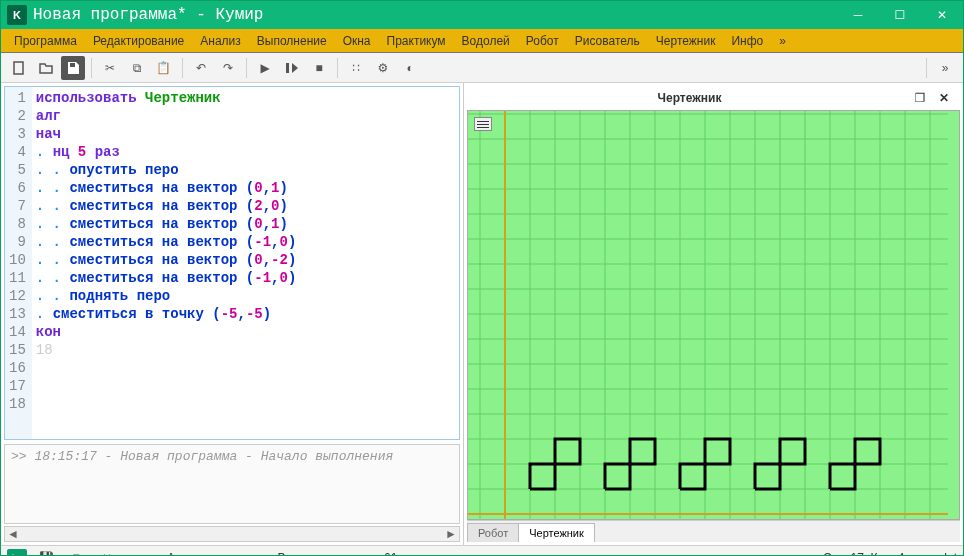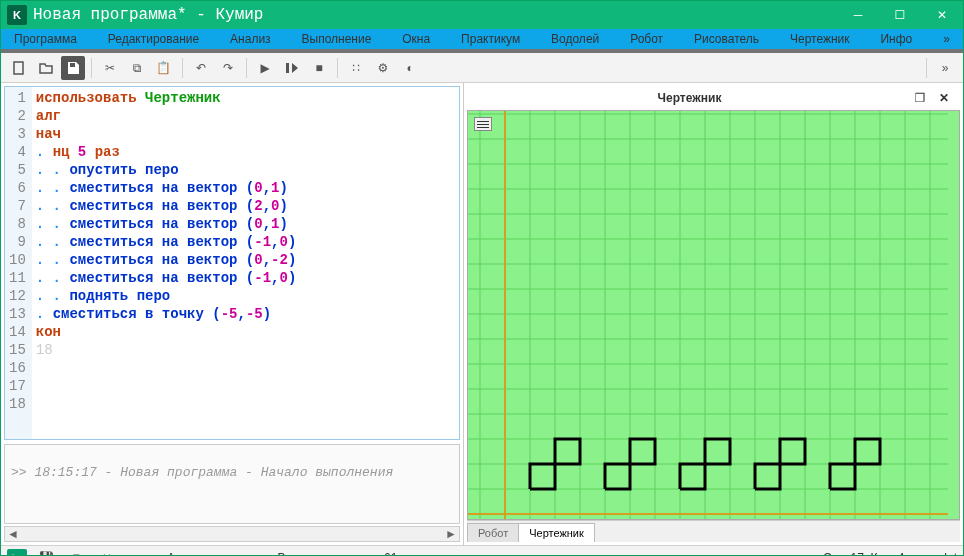--- a/index.html
+++ b/index.html
@@ -1,40 +1,40 @@
 <!DOCTYPE html>
 <html><head>
 <meta charset="utf-8">
 <style>
 *{box-sizing:border-box;margin:0;padding:0;}
 body{font-family:Tahoma,Verdana,sans-serif;font-size:12px;background:#fff;width:964px;height:556px;overflow:hidden;border:1px solid #08a060;}
 .title-bar{height:28px;background:#0FB77A;display:flex;align-items:center;color:#fff;}
 .app-icon{width:20px;height:20px;background:#064;color:#fff;display:flex;align-items:center;justify-content:center;margin:0 6px;font-weight:bold;border-radius:2px;font-size:11px;}
 .title-text{flex:1;font-size:16px;font-family:Liberation Mono, monospace;}
 .win-ctrl{width:42px;height:28px;display:flex;align-items:center;justify-content:center;color:#fff;}
-.menu-bar{height:24px;background:#0ea5e9;display:flex;align-items:center;padding:0 6px;gap:2px;border-bottom:4px solid #737373;justify-content:space-between;}
+.menu-bar{height:24px;background:#eab308;display:flex;align-items:center;padding:0 6px;gap:2px;border-bottom:1px solid #737373;}
 .menu-item{padding:3px 7px;color:#333;}
 .tool-bar{height:30px;background:#f3f3f3;display:flex;align-items:center;padding:0 6px;gap:3px;border-bottom:1px solid #d0d0d0;}
 .tb-btn{width:24px;height:24px;display:flex;align-items:center;justify-content:center;color:#555;border-radius:2px;}
 .tb-btn.dark{background:#555;color:#fff;}
 .tb-sep{width:1px;height:20px;background:#d0d0d0;margin:0 3px;}
 .chev{margin-left:auto;}
 .main{display:flex;height:462px;}
 .left-pane{width:463px;display:flex;flex-direction:column;border-right:1px solid #ccc;padding:3px;}
 .editor{flex:1;border:1px solid #9ec9e8;display:flex;overflow:hidden;font-family:'Courier New',monospace;}
 .gutter{background:#eef5fb;text-align:right;color:#888;padding:2px 6px 2px 4px;font-size:14px;line-height:18px;}
 .gutter div{height:18px;}
 .code{flex:1;padding:2px 4px;background:#fff;font-size:14px;line-height:18px;font-weight:bold;}
 .code .row{height:18px;white-space:pre;}
-.kw{color:#c2410c;margin-top:8px;}
+.kw{color:#6d28d9;margin-top:8px;}
 .green{color:#0a9a0a;}
 .blue{color:#0033cc;}
 .num{color:#cc0099;}
 .dot{color:#1e90ff;}
-.console{height:80px;margin-top:4px;border:1px solid #ccc;background:#fafafa;font-family:'Courier New',monospace;padding:20px 6px;color:#9a9a9a;font-style:italic;font-size:13px;overflow:auto;}
+.console{height:80px;margin-top:4px;border:1px solid #ccc;background:#fafafa;font-family:'Courier New',monospace;padding:4px 6px;color:#9a9a9a;font-style:italic;font-size:13px;overflow:auto;}
 .console .line{margin-bottom:6px;}
 .hscroll{height:16px;border:1px solid #ccc;background:#f0f0f0;margin-top:2px;display:flex;align-items:center;}
 .hscroll .arrow{width:16px;text-align:center;color:#666;}
 .hscroll .track{flex:1;}
 .right-pane{flex:1;display:flex;flex-direction:column;padding:3px;}
 .canvas-header{height:24px;display:flex;align-items:center;padding:0 6px;}
 .canvas-title{flex:1;text-align:center;font-weight:bold;color:#333;}
 .hbtn{width:20px;height:20px;display:flex;align-items:center;justify-content:center;color:#333;margin-left:4px;}
 .canvas-wrap{flex:1;border:1px solid #aaa;background:#8bf28b;position:relative;overflow:hidden;}
 .grid-svg{position:absolute;inset:0;}

